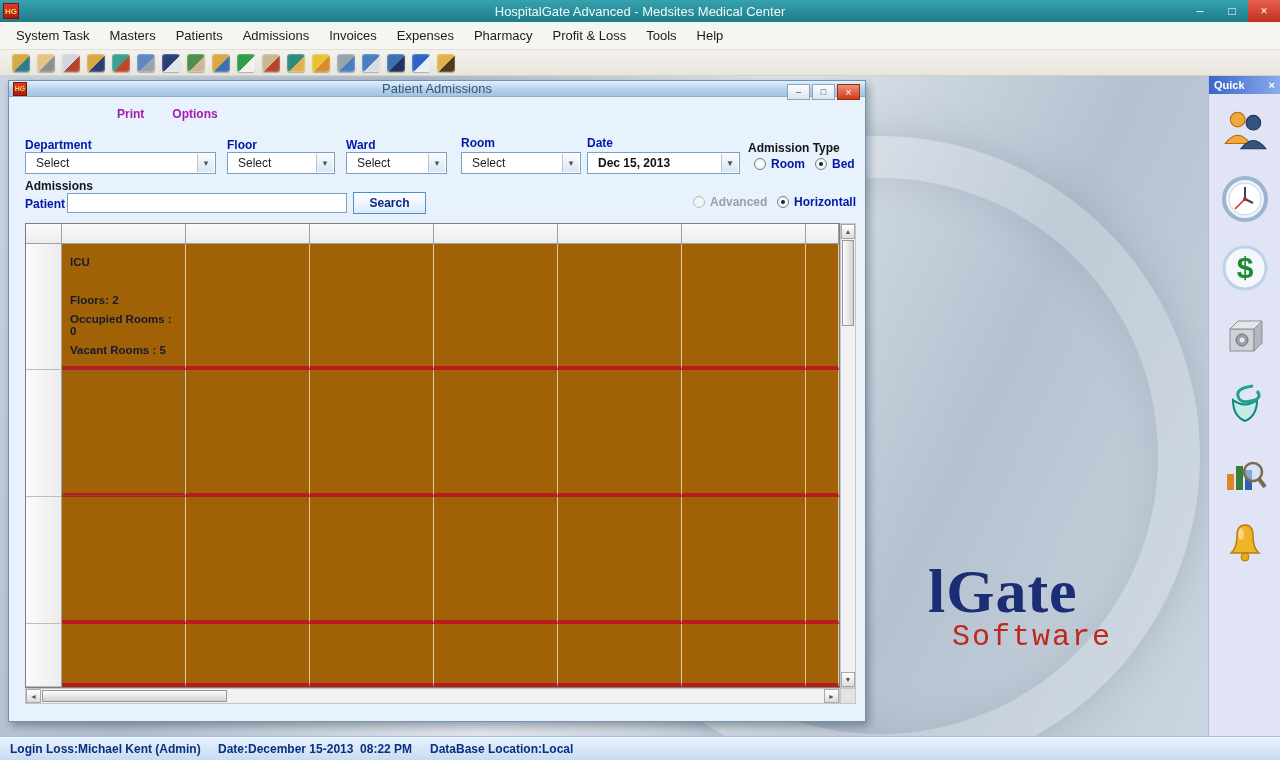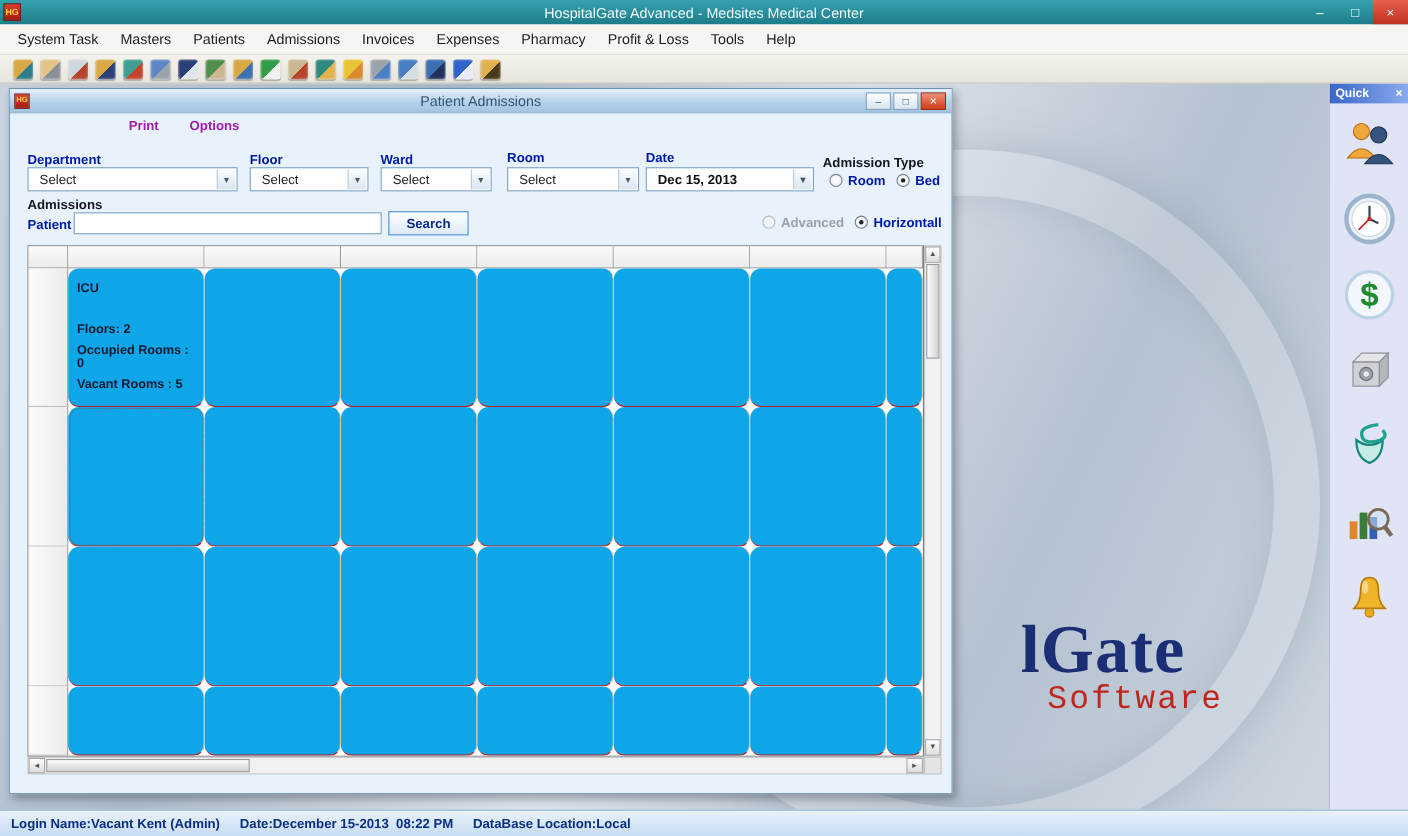--- a/index.html
+++ b/index.html
@@ -35,21 +35,21 @@
   .desktop .lens { position:absolute; left:560px; top:60px; width:640px; height:640px; border-radius:50%;
     border:42px solid rgba(255,255,255,0.16); box-shadow:0 0 40px rgba(90,110,130,.25), inset 0 0 40px rgba(90,110,130,.2); }
   .logo-gate { position:absolute; left:928px; top:556px; font-family:"Liberation Serif", serif;
     font-size:62px; font-weight:bold; color:#1b2d74; z-index:2; letter-spacing:1px; }
   .logo-soft { position:absolute; left:952px; top:620px; font-family:Liberation Mono, monospace;
     font-size:30px; color:#c0261c; z-index:2; letter-spacing:2px; }
 
   
   .child { position:absolute; left:8px; top:80px; width:858px; height:642px; background:#e7f2fc;
     border:1px solid #6e93b4; box-shadow:3px 4px 8px rgba(0,0,0,.3); z-index:5; }
-  .child-title { position:absolute; top:0; left:0; right:0; height:22px;
+  .child-title { position:absolute; top:0; left:0; right:0; height:16px;
     background:linear-gradient(#e3f0fb,#b3d0e9 60%,#a2c3e0); border-bottom:1px solid #8fb0cc;
     display:flex; align-items:center; }
   .child-title .hg-logo { width:14px; height:14px; margin-left:4px; font-size:7px; }
   .child-title-text { position:absolute; left:0; right:0; text-align:center; font-size:13px; color:#33566f; }
   .child-controls { position:absolute; right:5px; top:3px; display:flex; gap:2px; }
   .cbtn { width:23px; height:16px; border:1px solid #8aa5bd; background:linear-gradient(#fdfeff,#d8e5f1);
     font-size:9px; display:flex; align-items:center; justify-content:center; color:#345; }
   .cbtn.close { background:linear-gradient(#f0907a,#cf3b17); border-color:#952c10; color:#fff; font-size:11px; }
 
   .child-menu { position:absolute; top:22px; left:0; right:0; height:22px; display:flex;
@@ -79,21 +79,21 @@
   .btn-search { position:absolute; width:73px; height:22px; border:1px solid #4a90d9;
     background:linear-gradient(#ffffff,#dcebfa); font-size:12px; font-weight:bold; color:#0a2a80;
     display:flex; align-items:center; justify-content:center; }
 
   
   .grid { position:absolute; left:16px; top:142px; width:815px; height:465px; border:1px solid #7d7d7d;
     background:#fff; display:grid; grid-template-columns:36px repeat(6,124px) 1fr;
     grid-template-rows:20px 126px 127px 127px 1fr; }
   .gh { background:linear-gradient(#fbfbfb,#ececec); border-right:1px solid #a0a0a0; border-bottom:1px solid #a0a0a0; }
   .rh { background:linear-gradient(90deg,#fbfbfb,#ececec); border-right:1px solid #a0a0a0; border-bottom:1px solid #bdbdbd; }
-  .cell { background:#0ea5e9; border-right:1px solid #e2c89f; border-bottom:1px solid #b91c1c;border-radius:10px; }
+  .cell { background:#a16207; border-right:1px solid #e2c89f; border-bottom:4px solid #b91c1c; }
   .cell.sel-cell { outline:1px dotted #666; outline-offset:-2px; }
   .icu { padding:12px 8px 0 8px; font-family:"Liberation Serif", serif; font-size:11.5px; font-weight:bold; color:#141b2e; }
   .icu .l1 { margin-bottom:26px; }
   .icu div + div { margin-top:7px; }
 
   
   .vscroll { position:absolute; left:831px; top:142px; width:16px; height:465px; background:#f1f1f1; border:1px solid #c6c6c6; }
   .hscroll { position:absolute; left:16px; top:607px; width:815px; height:16px; background:#f1f1f1; border:1px solid #c6c6c6; }
   .sbtn { position:absolute; background:linear-gradient(#ffffff,#dcdcdc); border:1px solid #a8a8a8;
     color:#555; font-size:7px; display:flex; align-items:center; justify-content:center; }
@@ -369,18 +369,18 @@
         <svg width="44" height="44" viewBox="0 0 44 44">
           <path d="M22 3 Q30 3 30 14 Q30 26 36 31 L8 31 Q14 26 14 14 Q14 3 22 3 Z" fill="#f0b429" stroke="#b67d0a" stroke-width="1.5"></path>
           <circle cx="22" cy="35" r="4" fill="#e8a818" stroke="#b67d0a"></circle>
           <ellipse cx="18" cy="12" rx="3" ry="6" fill="rgba(255,255,255,0.45)"></ellipse>
         </svg>
       </div>
     </div>
   </div>
 
   <div class="statusbar">
-    <span class="st-login">Login Name:Vacant Kent (Admin)</span>
+    <span class="st-login">Login Loss:Michael Kent (Admin)</span>
     <span class="st-date">Date:December 15-2013  08:22 PM</span>
     <span class="st-db">DataBase Location:Local</span>
   </div>
 
 </div>
 
 </body></html>

